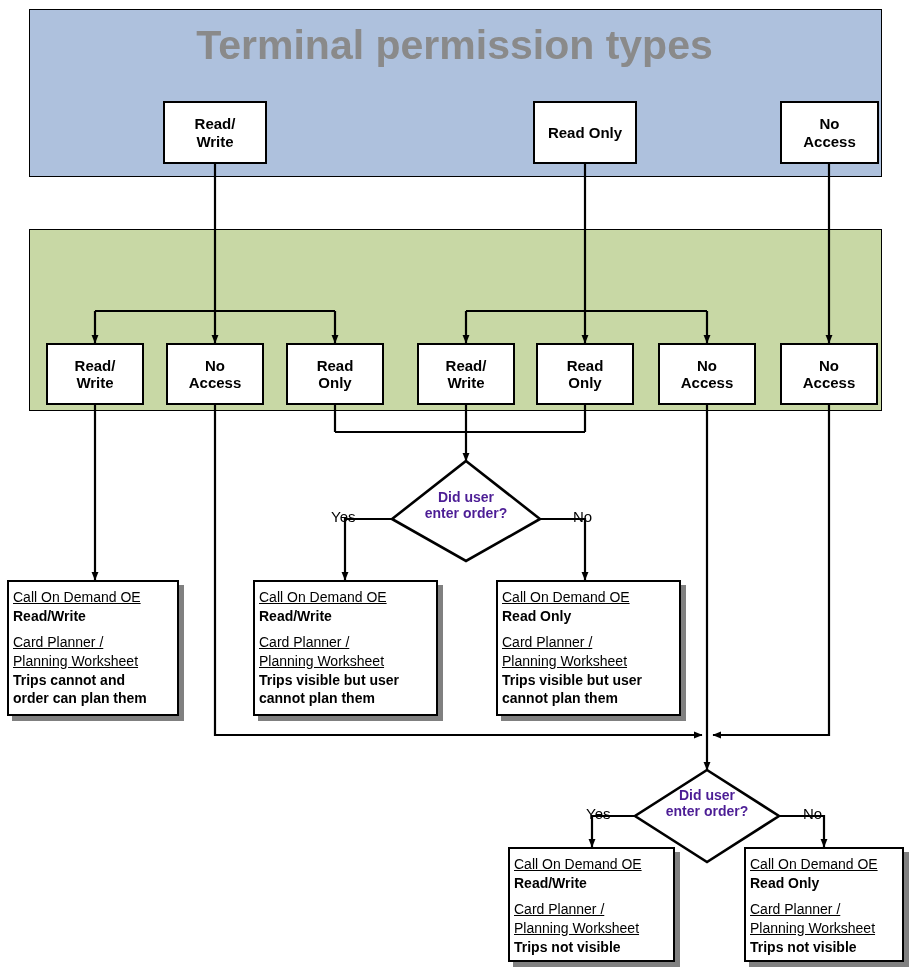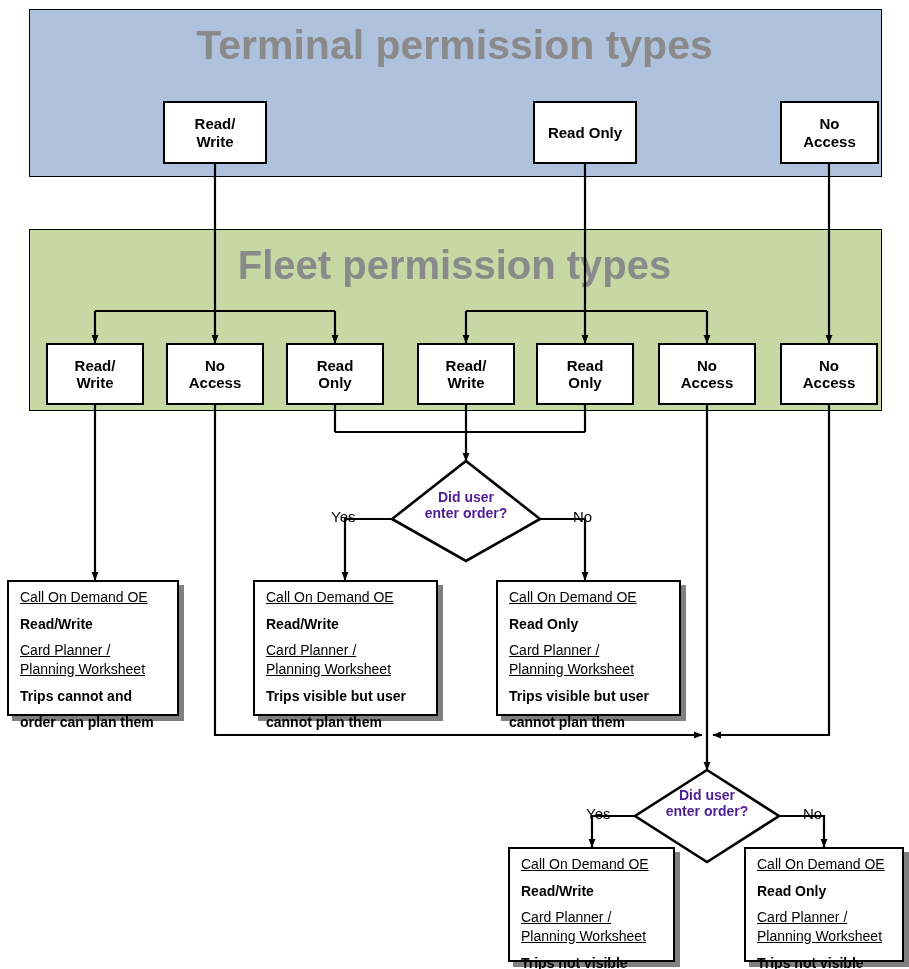--- a/index.html
+++ b/index.html
@@ -30,38 +30,37 @@
     font-family:"Liberation Sans",sans-serif;
   }
   .edgelabel{
     position:absolute;font-size:15px;color:#000;white-space:nowrap;
     font-family:"Liberation Sans",sans-serif;
     text-align:center;
   }
 
   .result{
     position:absolute;background:#fff;border:2px solid #000;box-sizing:border-box;
-    padding:6px 8px 7px 11px;color:#000;
+    padding:6px 8px 7px 4px;color:#000;
     box-shadow:5px 5px 0 0 #808080;
     font-family:"Liberation Sans",sans-serif;
   }
   .result .hdr{font-size:14px;text-decoration:underline;line-height:1.35;}
-  .result .val{font-size:14px;font-weight:bold;line-height:1.3;margin-top:8px;}
+  .result .val{font-size:14px;font-weight:bold;line-height:1.3;}
   .result .gap{height:8px;}
 </style>
 </head>
 <body>
 
 <div id="stage">
 
   <div class="band" id="band-terminal"></div>
   <div class="band-title" id="title-terminal">Terminal permission types</div>
 
   <div class="band" id="band-fleet"></div>
-  <div class="band-title" id="title-fleet">Fleet permission types</div>
 
   <svg id="wires" viewBox="0 0 909 969" xmlns="http://www.w3.org/2000/svg">
     <defs>
       <marker id="ah" markerWidth="10" markerHeight="10" refX="8.4" refY="4" orient="auto" markerUnits="userSpaceOnUse">
         <path d="M0,0.4 L9,4 L0,7.6 z" fill="#000"></path>
       </marker>
     </defs>
     <g stroke="#000" stroke-width="2.2" fill="none">
 
       <path d="M215,164 L215,311"></path>

